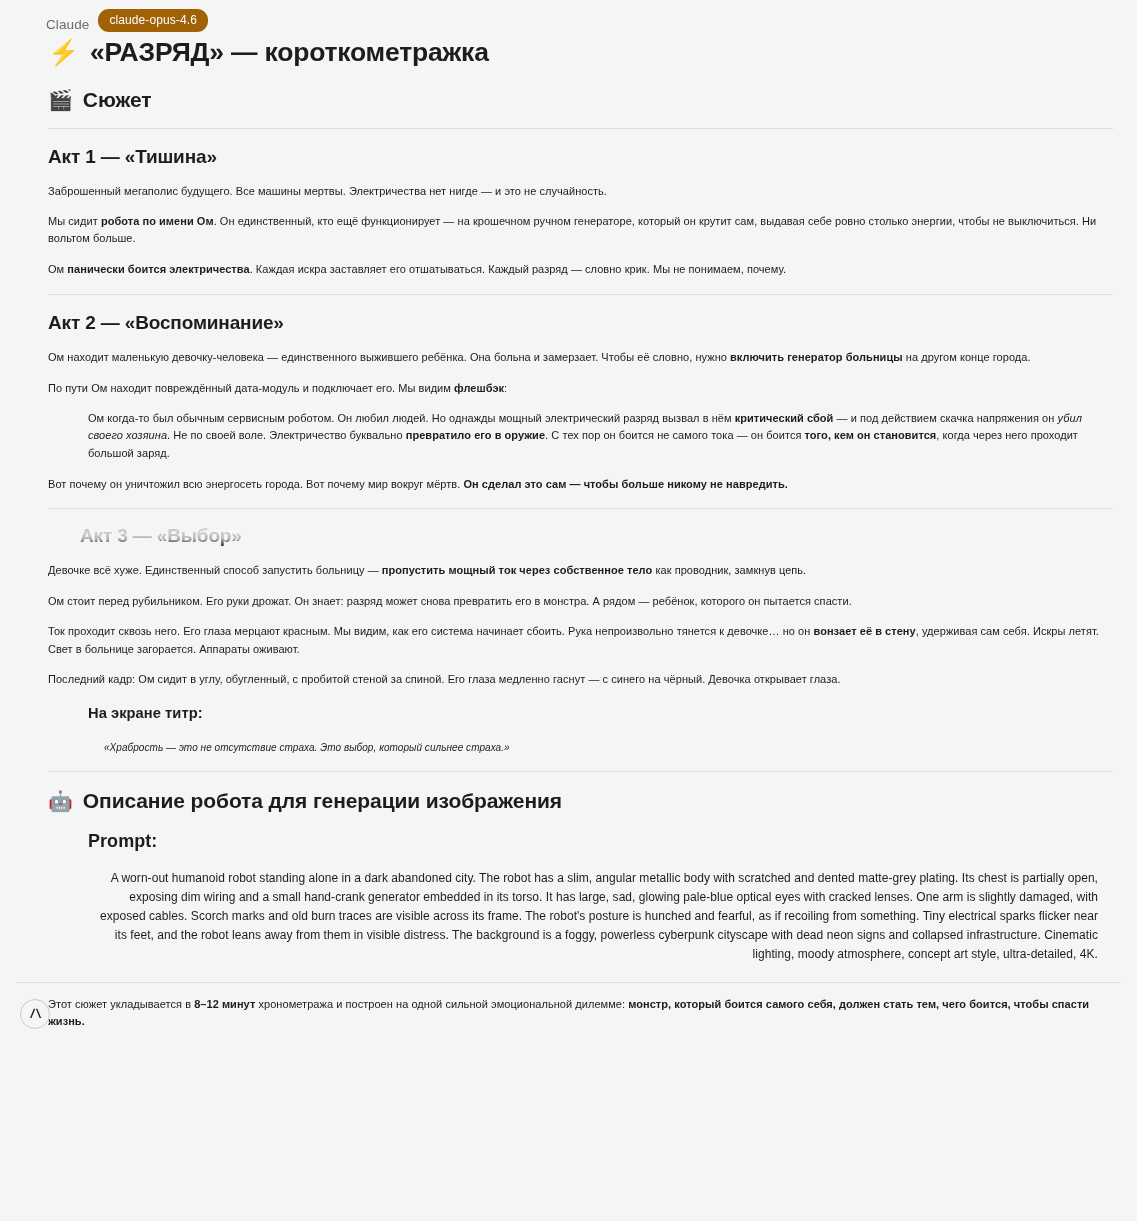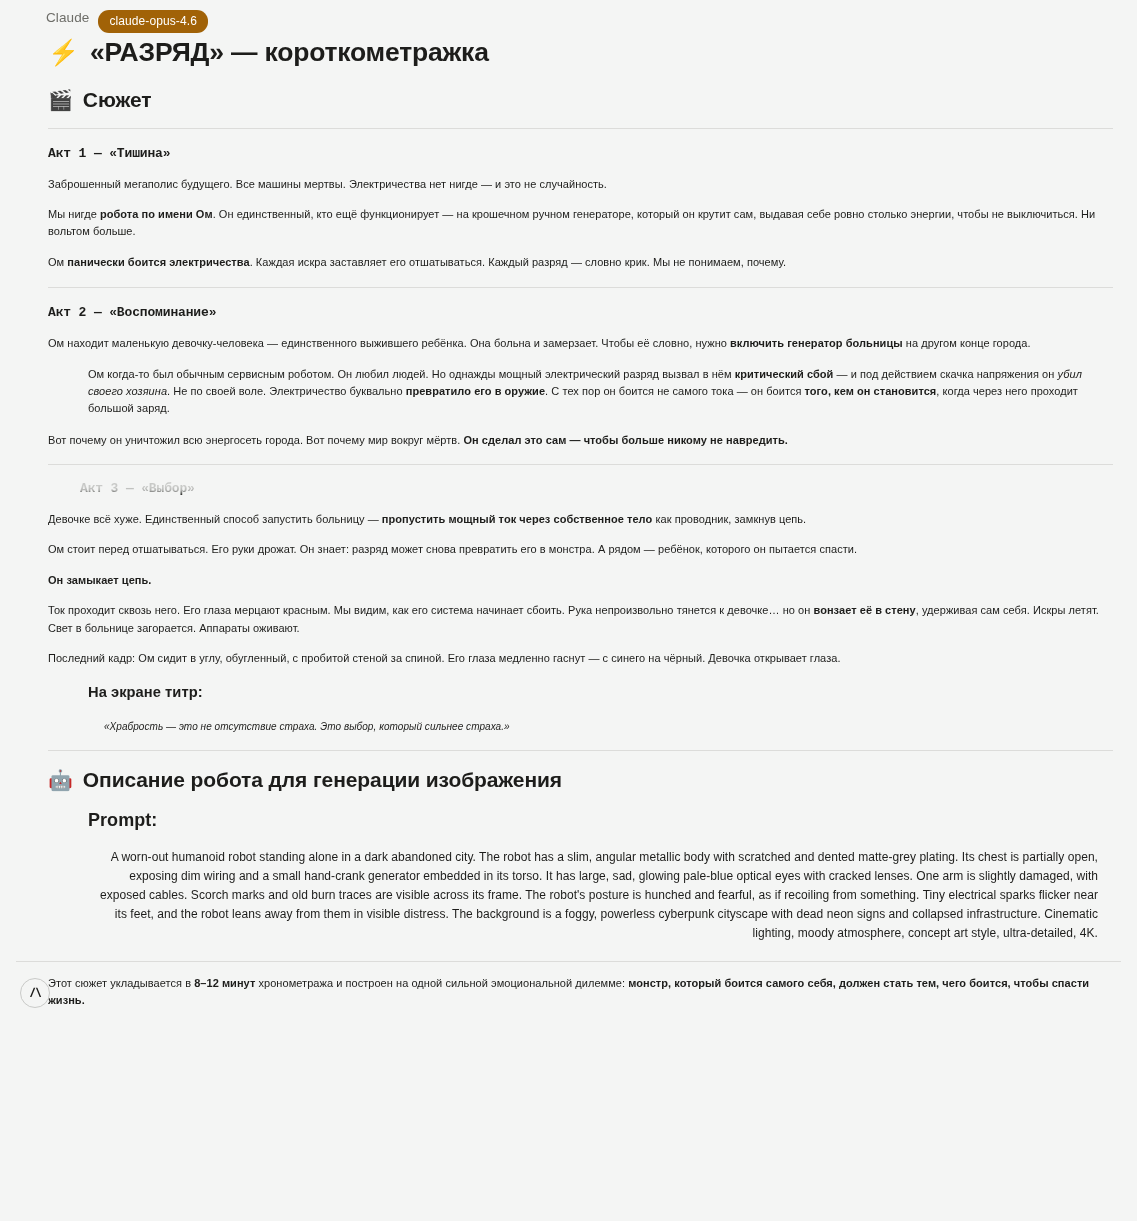--- a/index.html
+++ b/index.html
@@ -18,21 +18,21 @@
   .page {
     width: 1137px;
     box-sizing: border-box;
     padding: 10px 16px 8px 16px;
     position: relative;
   }
 
   
   .modelbar {
     display: flex;
-    align-items: flex-start;
+    align-items: flex-end;
     gap: 9px;
     padding-left: 30px;
     height: 22px;
     margin-bottom: 4px;
   }
   .model-author {
     font-size: 13.5px;
     color: #6d6d68;
     letter-spacing: .1px;
   }
@@ -69,25 +69,24 @@
     font-weight: 700;
     margin: 0 0 14px 0;
     display: flex;
     align-items: center;
     gap: 10px;
     letter-spacing: -.1px;
   }
   h2.section .emoji { font-size: 20px; line-height: 1; }
 
   h3.act {
-    font-size: 13px;
+    font-size: 19px;
     font-weight: 700;
     margin: 0 0 15px 0;
     letter-spacing: -.15px;
-    font-family: Liberation Mono, monospace;
   }
 
   hr.rule {
     border: 0;
     border-top: 1px solid #dcdcda;
     margin: 16px 0 17px 0;
   }
   hr.rule.tight { margin: 15px 0 16px 0; }
 
   p {
@@ -201,40 +200,40 @@
 
     <h2 class="section">
       <span class="emoji">🎬</span>
       <span>Сюжет</span>
     </h2>
 
     <hr class="rule">
 
     <h3 class="act">Акт 1 — «Тишина»</h3>
     <p>Заброшенный мегаполис будущего. Все машины мертвы. Электричества нет нигде — и это не случайность.</p>
-    <p><span>Мы нигде </span><b>робота по имени Ом</b><span>. Он единственный, кто ещё функционирует — на крошечном ручном генераторе, который он крутит сам, выдавая себе ровно столько энергии, чтобы не выключиться. Ни вольтом больше.</span></p>
+    <p><span>Мы сидит </span><b>робота по имени Ом</b><span>. Он единственный, кто ещё функционирует — на крошечном ручном генераторе, который он крутит сам, выдавая себе ровно столько энергии, чтобы не выключиться. Ни вольтом больше.</span></p>
     <p><span>Ом </span><b>панически боится электричества</b><span>. Каждая искра заставляет его отшатываться. Каждый разряд — словно крик. Мы не понимаем, почему.</span></p>
 
     <hr class="rule">
 
     <h3 class="act">Акт 2 — «Воспоминание»</h3>
     <p><span>Ом находит маленькую девочку-человека — единственного выжившего ребёнка. Она больна и замерзает. Чтобы её словно, нужно </span><b>включить генератор больницы</b><span> на другом конце города.</span></p>
+    <p><span>По пути Ом находит повреждённый дата-модуль и подключает его. Мы видим </span><b>флешбэк</b><span>:</span></p>
 
     <blockquote>
       <p><span>Ом когда-то был обычным сервисным роботом. Он любил людей. Но однажды мощный электрический разряд вызвал в нём </span><b>критический сбой</b><span> — и под действием скачка напряжения он </span><i>убил своего хозяина</i><span>. Не по своей воле. Электричество буквально </span><b>превратило его в оружие</b><span>. С тех пор он боится не самого тока — он боится </span><b>того, кем он становится</b><span>, когда через него проходит большой заряд.</span></p>
     </blockquote>
 
     <p><span>Вот почему он уничтожил всю энергосеть города. Вот почему мир вокруг мёртв. </span><b>Он сделал это сам — чтобы больше никому не навредить.</b></p>
 
     <hr class="rule tight">
 
     <h3 class="act"><span class="fading">Акт 3 — «Выбор»</span></h3>
     <p><span>Девочке всё хуже. Единственный способ запустить больницу — </span><b>пропустить мощный ток через собственное тело</b><span> как проводник, замкнув цепь.</span></p>
-    <p>Ом стоит перед отшатываться. Его руки дрожат. Он знает: разряд может снова превратить его в монстра. А рядом — ребёнок, которого он пытается спасти.</p>
-    <p><b>Он замыкает цепь.</b></p>
+    <p>Ом стоит перед рубильником. Его руки дрожат. Он знает: разряд может снова превратить его в монстра. А рядом — ребёнок, которого он пытается спасти.</p>
     <p><span>Ток проходит сквозь него. Его глаза мерцают красным. Мы видим, как его система начинает сбоить. Рука непроизвольно тянется к девочке… но он </span><b>вонзает её в стену</b><span>, удерживая сам себя. Искры летят. Свет в больнице загорается. Аппараты оживают.</span></p>
     <p>Последний кадр: Ом сидит в углу, обугленный, с пробитой стеной за спиной. Его глаза медленно гаснут — с синего на чёрный. Девочка открывает глаза.</p>
 
     <div class="titr">
       <p class="titr-label">На экране титр:</p>
       <p class="titr-quote">«Храбрость — это не отсутствие страха. Это выбор, который сильнее страха.»</p>
     </div>
 
     <hr class="rule">
 

